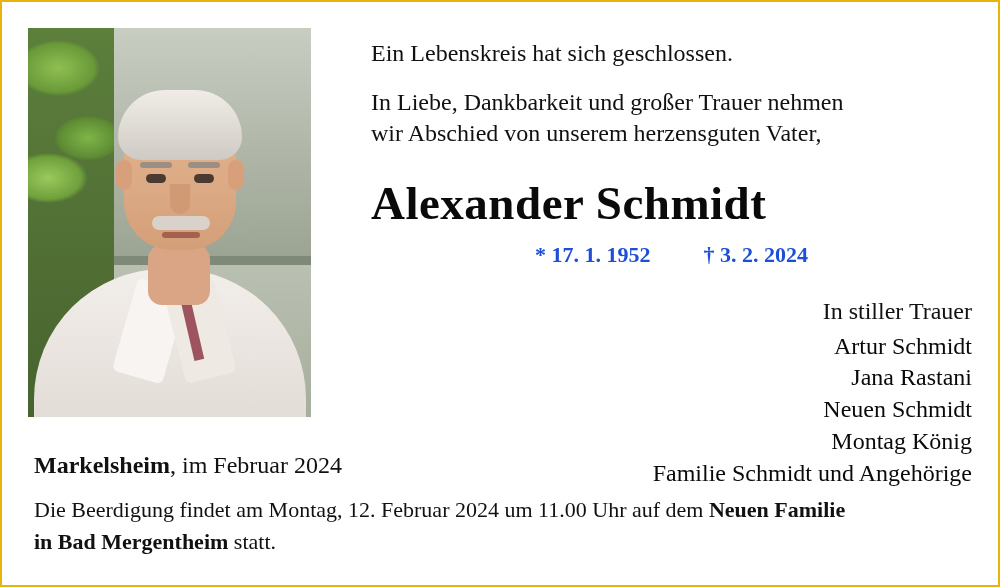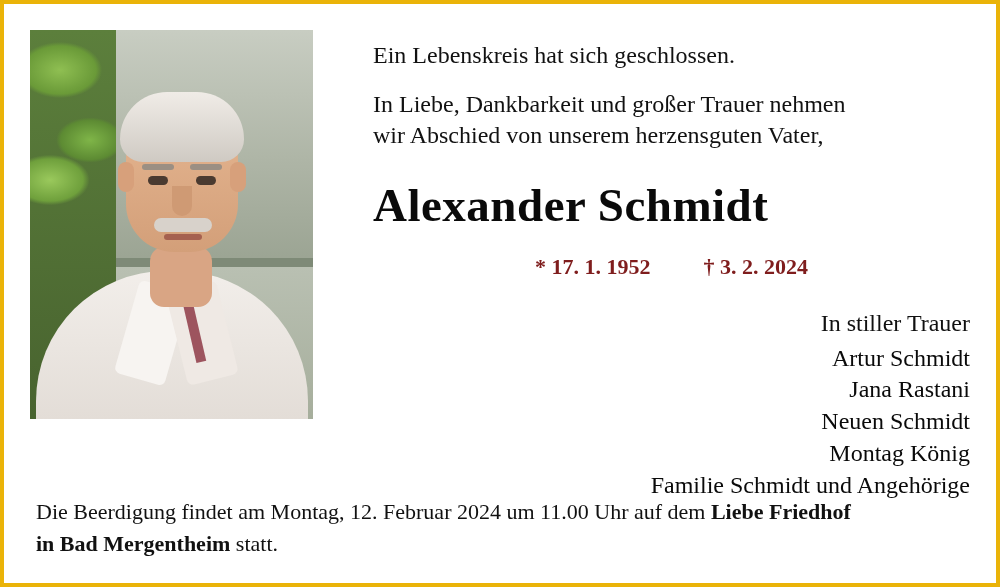--- a/index.html
+++ b/index.html
@@ -12,21 +12,21 @@
     background: #ffffff;
     font-family: "Liberation Serif", serif;
     overflow: hidden;
   }
   .obituary {
     position: relative;
     width: 1000px;
     height: 587px;
     box-sizing: border-box;
     background: #ffffff;
-    border: 4px solid #eab308;
+    border: 2px solid #eab308;
   }
   .inner {
     position: absolute;
     left: 0; top: 0; right: 0; bottom: 0;
     padding: 26px 26px 14px 26px;
     box-sizing: border-box;
   }
   .top-row {
     display: flex;
     flex-direction: row;
@@ -175,22 +175,22 @@
     font-size: 47px;
     font-weight: bold;
     letter-spacing: .5px;
     margin-top: 26px;
     color: #0a0a0a;
   }
   .dates {
     text-align: center;
     font-size: 22px;
     font-weight: bold;
-    margin-top: 22px;
-    color: #7f1d1d;
+    margin-top: 12px;
+    color: #1d4ed8;
   }
   .dates .gap { display: inline-block; width: 42px; }
   .mourn-block {
     margin-top: 30px;
     padding-left: 162px;
     text-align: right;
   }
   .mourn-title {
     font-size: 24px;
     color: #111;
@@ -274,19 +274,22 @@
           <div class="mourn-name">Artur Schmidt</div>
           <div class="mourn-name">Jana Rastani</div>
           <div class="mourn-name">Neuen Schmidt</div>
           <div class="mourn-name">Montag König</div>
           <div class="mourn-name">Familie Schmidt und Angehörige</div>
         </div>
 
       </div>
     </div>
 
+    <div class="place-line">
+      <b>Markelsheim</b><span>, im Februar 2024</span>
+    </div>
 
     <div class="footer">
-      <span>Die Beerdigung findet am Montag, 12. Februar 2024 um 11.00 Uhr auf dem </span><b>Liebe Friedhof</b><br><b>in Bad Mergentheim</b><span> statt.</span>
+      <span>Die Beerdigung findet am Montag, 12. Februar 2024 um 11.00 Uhr auf dem </span><b>Neuen Familie</b><br><b>in Bad Mergentheim</b><span> statt.</span>
     </div>
 
   </div>
 </div>
 
 </body></html>

